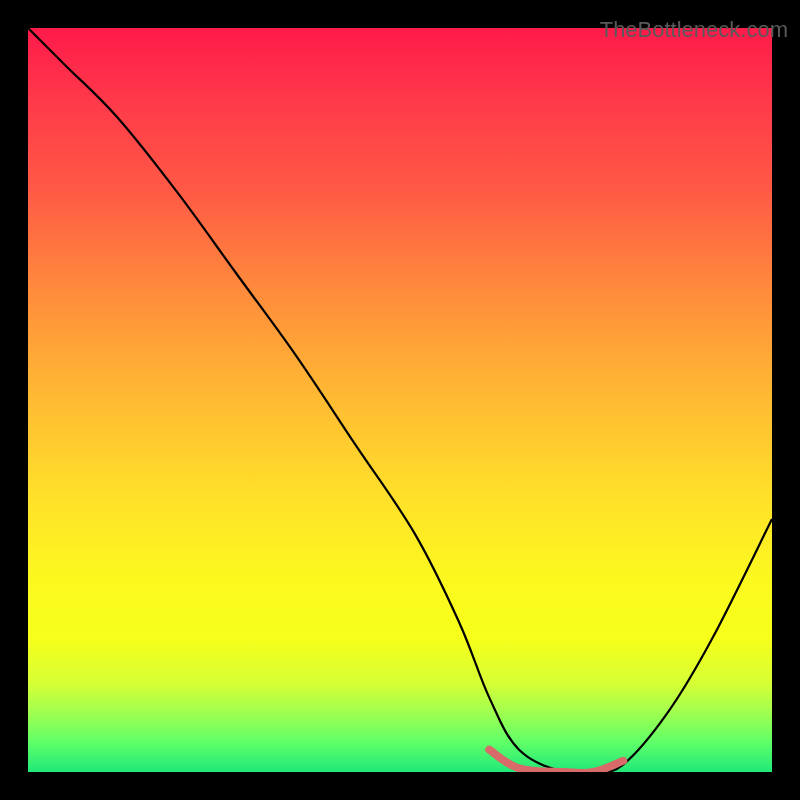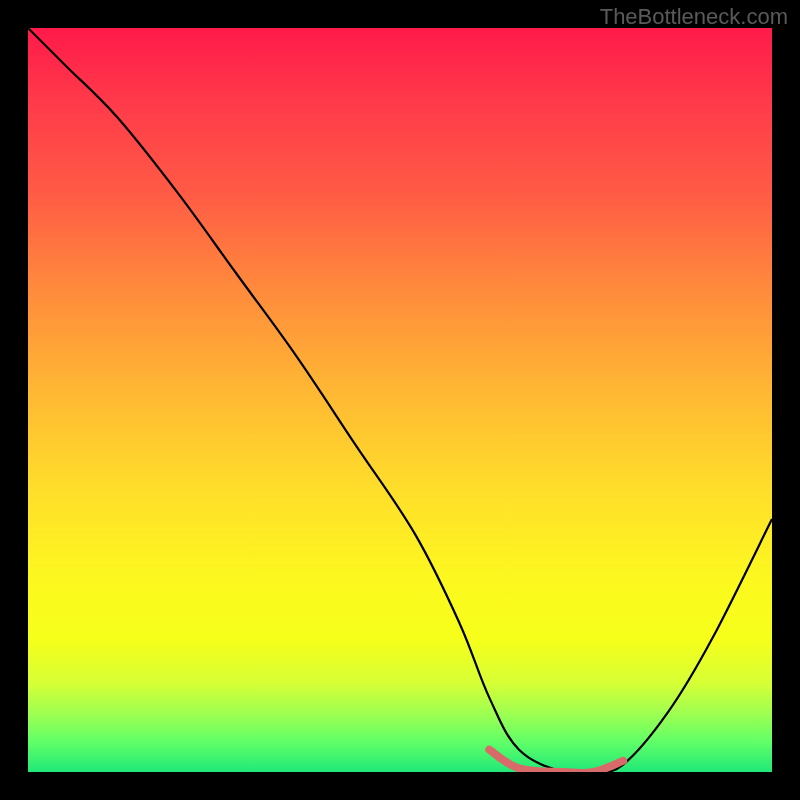--- a/index.html
+++ b/index.html
@@ -5,21 +5,21 @@
   * { margin: 0; padding: 0; box-sizing: border-box; }
   body {
     width: 800px;
     height: 800px;
     background: #000;
     position: relative;
     font-family: Arial, sans-serif;
   }
   .watermark {
     position: absolute;
-    top: 4px;
+    top: 17px;
     right: 12px;
     color: #5a5a5a;
     font-size: 22px;
     font-weight: 500;
     z-index: 10;
   }
   .plot-area {
     position: absolute;
     left: 28px;
     top: 28px;

